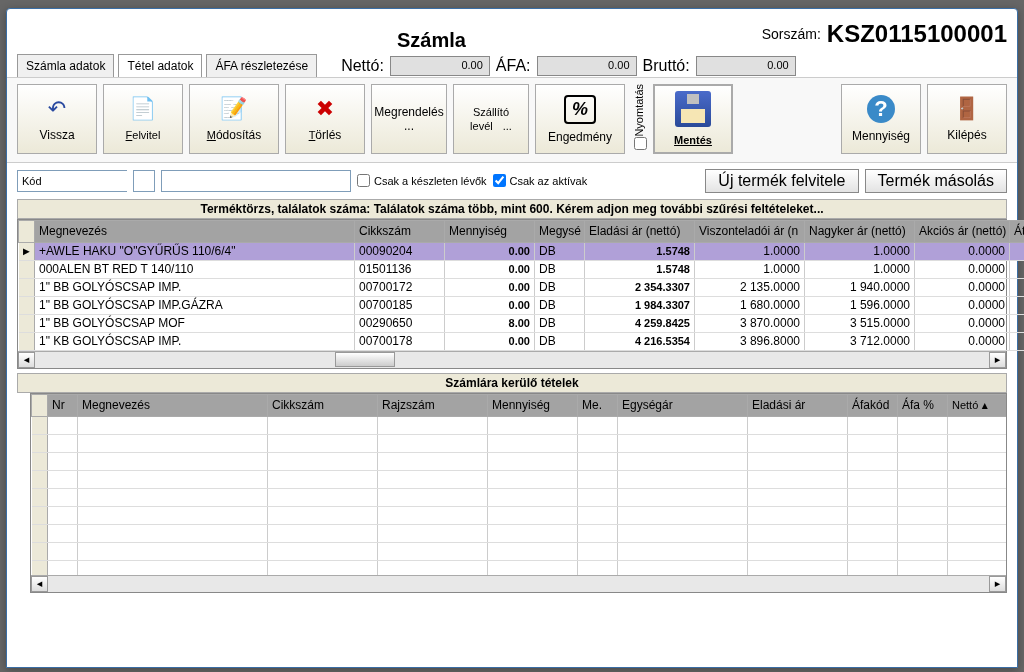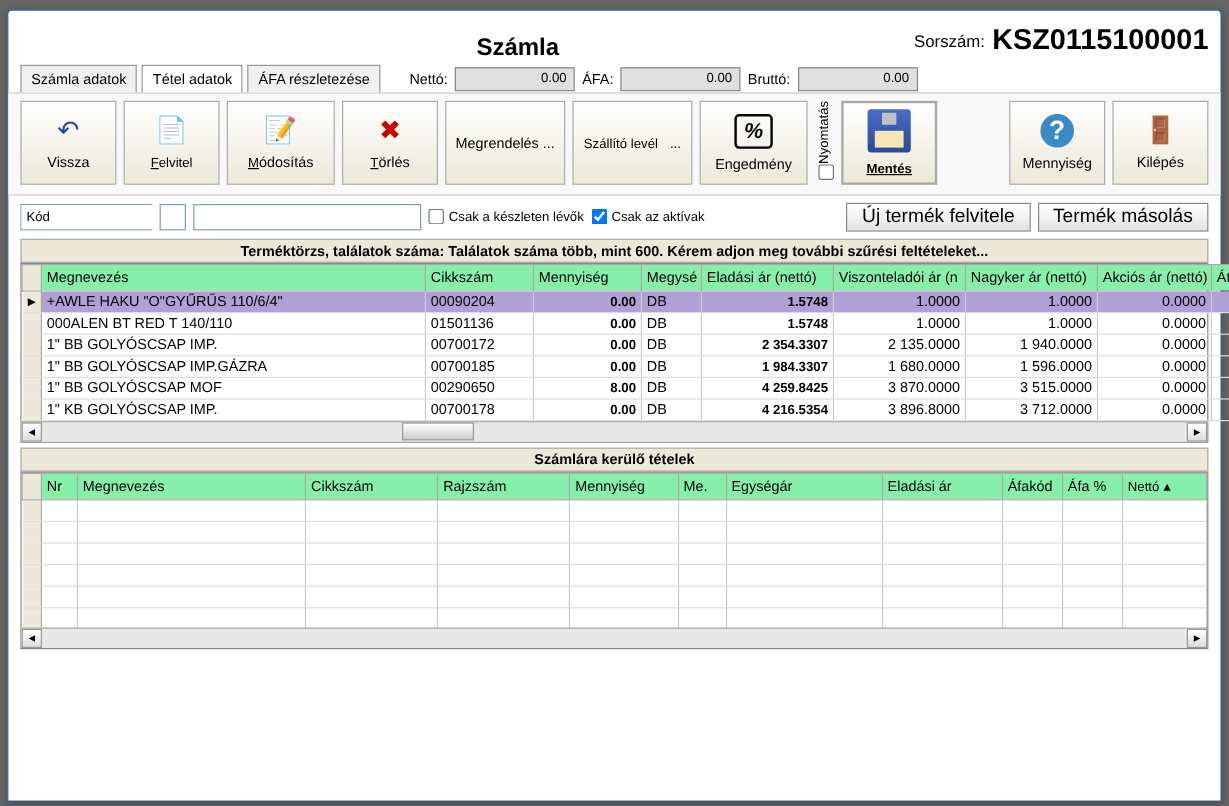--- a/index.html
+++ b/index.html
@@ -16,26 +16,26 @@
 
 .header-row { display: flex; align-items: center; padding: 6px 10px 2px 10px; }
 .header-title { flex: 0 0 auto; margin-left: 380px; font-size: 20px; font-weight: bold; margin-top: 14px; }
 .sorszam-label { margin-left: auto; font-size: 14px; }
 .sorszam-value { font-size: 24px; font-weight: bold; margin-left: 6px; }
 
 .tabs-row { display: flex; align-items: center; padding: 0 10px; gap: 4px; }
 .tab { padding: 4px 8px; border: 1px solid #999; border-bottom: none; background: #f0f0f0; cursor: pointer; font-size:12px;}
 .tab.active { background: #fff; border-top: 1px solid #999; }
 .netto-block { display: flex; align-items: center; gap: 6px; margin-left: 20px; }
-.netto-block label { font-size:12px; }
+.netto-block label { font-size:16px; }
 .numbox { width: 100px; height: 20px; background: #e0e0e0; border: 1px solid #888; text-align: right; padding: 2px 6px; }
 
 .toolbar { display: flex; gap: 6px; padding: 6px 10px; border-top: 1px solid #ccc; border-bottom: 1px solid #ccc; background: #f8f8f8; align-items:stretch;}
 .tbtn { width: 80px; height: 70px; border: 1px solid #aaa; background: linear-gradient(to bottom, #fff, #ece9d8); display: flex; flex-direction: column; align-items: center; justify-content: center; gap: 6px; cursor: pointer; }
-.tbtn.wide { width: 100px; }
+.tbtn.wide { width: 76px; }
 .tbtn.md { width: 90px; }
 .tbtn .ic { font-size: 22px; }
 .tbtn .lbl { font-size: 12px; text-align:center;}
 .tbtn .u { text-decoration: underline; }
 .vert-nyom { writing-mode: vertical-rl; transform: rotate(180deg); font-size: 11px; align-self:center; padding:0 2px;}
 .nyom-check { align-self:flex-end; margin-bottom:6px;}
 
 .filter-row { display: flex; align-items: center; gap: 6px; padding: 6px 10px; }
 .kod-combo { width: 110px; height: 22px; border: 1px solid #7f9db9; display: flex; }
 .kod-combo input { flex:1; border:none; padding:2px 4px; }
@@ -43,35 +43,35 @@
 .smallbox { width: 22px; height: 22px; border: 1px solid #7f9db9; }
 .filter-text { width: 190px; height: 22px; border: 1px solid #7f9db9; padding:2px 4px;}
 .chk { display: flex; align-items: flex-end; gap: 4px; font-size:12px;}
 .chk input { width:13px; height:13px; }
 .btn { height: 24px; padding: 0 12px; border: 1px solid #888; background: linear-gradient(to bottom,#fff,#e3e3e3); cursor: pointer; font-size:16px;}
 
 .info-strip { text-align: center; background: #ece9d8; border: 1px solid #aaa; margin: 0 10px; padding: 2px; font-size:12px; font-weight:bold;}
 
 .grid-wrap { margin: 0 10px; border: 1px solid #888; }
 .grid { width: 100%; border-collapse: collapse; table-layout: fixed; }
-.grid th { background: #86efac; border: 1px solid #aaa; padding: 2px 4px; font-weight: normal; font-size:12px; text-align:left; height:22px; white-space:nowrap; overflow:hidden;}
+.grid th { background: #a3a3a3; border: 1px solid #aaa; padding: 2px 4px; font-weight: normal; font-size:12px; text-align:left; height:22px; white-space:nowrap; overflow:hidden;}
 .grid td { border-right: 1px solid #ccc; border-bottom: 1px solid #ddd; padding: 1px 4px; height: 18px; font-size:12px; white-space:nowrap; overflow:hidden;}
 .grid tr.sel td { background: #b0a0d8; }
 .r { text-align: right; }
 .rowmark { width:14px; background:#ece9d8 !important; border-right:1px solid #aaa !important; text-align:center; font-weight:bold;}
 
 .hscroll { height:17px; background:#e8e8e8; display:flex; border-top:1px solid #aaa;}
 .hscroll .arr { width:17px; background:linear-gradient(to bottom,#fff,#ddd); border:1px solid #999; display:flex;align-items:center;justify-content:center; cursor:pointer;}
 .hscroll .track { flex:1; position:relative;}
 .hscroll .thumb { position:absolute; left:300px; top:0; width:60px; height:15px; background:linear-gradient(to bottom,#fff,#ccc); border:1px solid #999;}
 
 .section-title { text-align:center; background:#ece9d8; border:1px solid #aaa; margin:4px 10px 0 10px; padding:2px; font-size:12px; font-weight:bold;}
 
 .grid2 td.empty { background:#fff; }
-.grid-wrap2 { margin:0 10px 6px 10px; border:1px solid #888; height:148px; overflow:hidden; position:relative;}
+.grid-wrap2 { margin:0 10px 6px 23px; border:1px solid #888; height:200px; overflow:hidden; position:relative;}
 
 .save-ic { width:36px; height:36px; background:linear-gradient(to bottom,#4a6bca,#2a4a99); border-radius:3px; position:relative;}
 .save-ic::before { content:""; position:absolute; left:6px; right:6px; bottom:4px; height:14px; background:#f6e6b4;}
 .save-ic::after { content:""; position:absolute; left:12px; top:3px; width:12px; height:10px; background:#c0c0c0;}
 
 .percent-ic { border:2px solid #000; border-radius:4px; padding:2px 6px; font-size:18px; font-weight:bold; font-style:italic;}
 </style>
 </head>
 <body>
 

